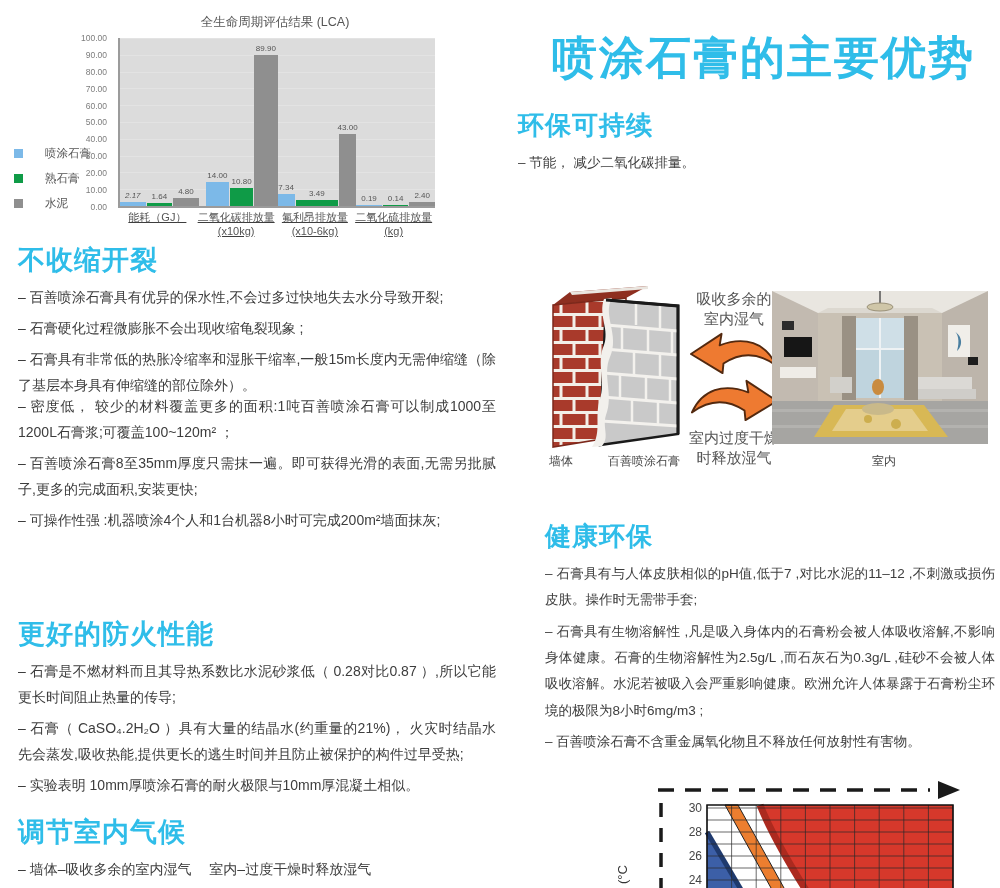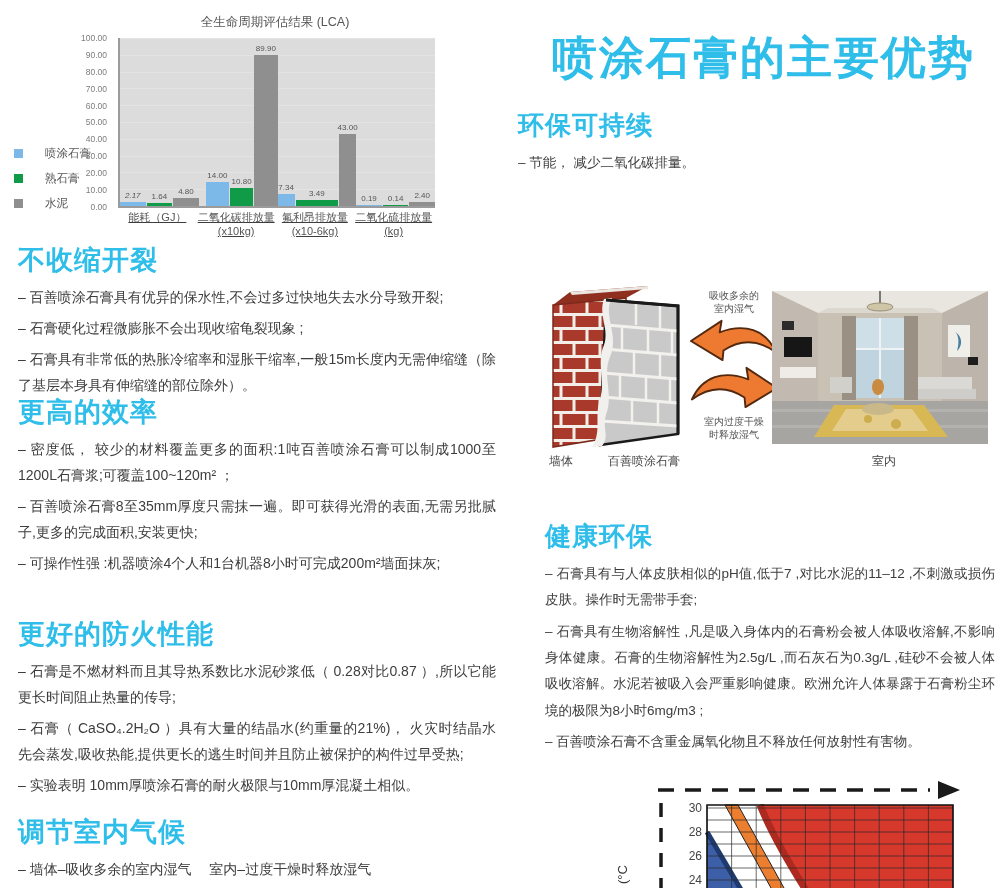--- a/index.html
+++ b/index.html
@@ -42,21 +42,21 @@
   .rsec{position:absolute;width:450px;}
   .eco{left:518px;top:108px;}
   .health{left:545px;top:519px;}
   .rsec .sec-heading{font-size:26px;}
   .rbullet{font-size:13.5px;line-height:1.95;}
 
   
   .illus{position:absolute;left:540px;top:283px;width:460px;height:192px;}
   .wall-svg{position:absolute;left:8px;top:2px;width:140px;height:172px;}
   .arrows{position:absolute;left:146px;top:6px;width:96px;}
-  .arrow-label{white-space:pre-line;text-align:center;font-size:10px;line-height:1.3;color:#555;}
+  .arrow-label{white-space:pre-line;text-align:center;font-size:15px;line-height:1.3;color:#555;}
   .arrow-svg{display:block;width:94px;height:44px;margin:3px auto 0 auto;}
   .room-svg{position:absolute;left:232px;top:8px;width:216px;height:153px;}
   .cap{position:absolute;top:170px;font-size:12px;color:#444;}
   .cap-wall{left:9px;} .cap-gypsum{left:68px;} .cap-room{left:332px;}
 
   
   .comfort{position:absolute;left:650px;top:775px;width:350px;height:130px;}
   .comfort-svg{position:absolute;left:0;top:0;width:350px;height:140px;}
   .comfort-ticks{position:absolute;left:0;top:21px;width:52px;}
   .ctick{height:24px;line-height:24px;text-align:right;font-size:12px;color:#444;}
@@ -157,21 +157,20 @@
   </div>
 
   <div class="left-col">
       <section class="lsec lsec0">
         <div class="sec-heading">不收缩开裂</div>
         <p class="bullet">– 百善喷涂石膏具有优异的保水性,不会过多过快地失去水分导致开裂;</p>
         <p class="bullet">– 石膏硬化过程微膨胀不会出现收缩龟裂现象 ;</p>
         <p class="bullet">– 石膏具有非常低的热胀冷缩率和湿胀干缩率,一般15m长度内无需伸缩缝（除了基层本身具有伸缩缝的部位除外）。</p>
       </section>
       <section class="lsec lsec1">
-        <div class="sec-heading">更高的效率</div>
         <p class="bullet">– 密度低， 较少的材料覆盖更多的面积:1吨百善喷涂石膏可以制成1000至1200L石膏浆;可覆盖100~120m² ；</p>
         <p class="bullet">– 百善喷涂石膏8至35mm厚度只需抹一遍。即可获得光滑的表面,无需另批腻子,更多的完成面积,安装更快;</p>
         <p class="bullet">– 可操作性强 :机器喷涂4个人和1台机器8小时可完成200m²墙面抹灰;</p>
       </section>
       <section class="lsec lsec2">
         <div class="sec-heading">更好的防火性能</div>
         <p class="bullet">– 石膏是不燃材料而且其导热系数比水泥砂浆低（ 0.28对比0.87 ）,所以它能更长时间阻止热量的传导;</p>
         <p class="bullet">– 石膏（ CaSO₄.2H₂O ）具有大量的结晶水(约重量的21%)， 火灾时结晶水先会蒸发,吸收热能,提供更长的逃生时间并且防止被保护的构件过早受热;</p>
         <p class="bullet">– 实验表明 10mm厚喷涂石膏的耐火极限与10mm厚混凝土相似。</p>
       </section>

